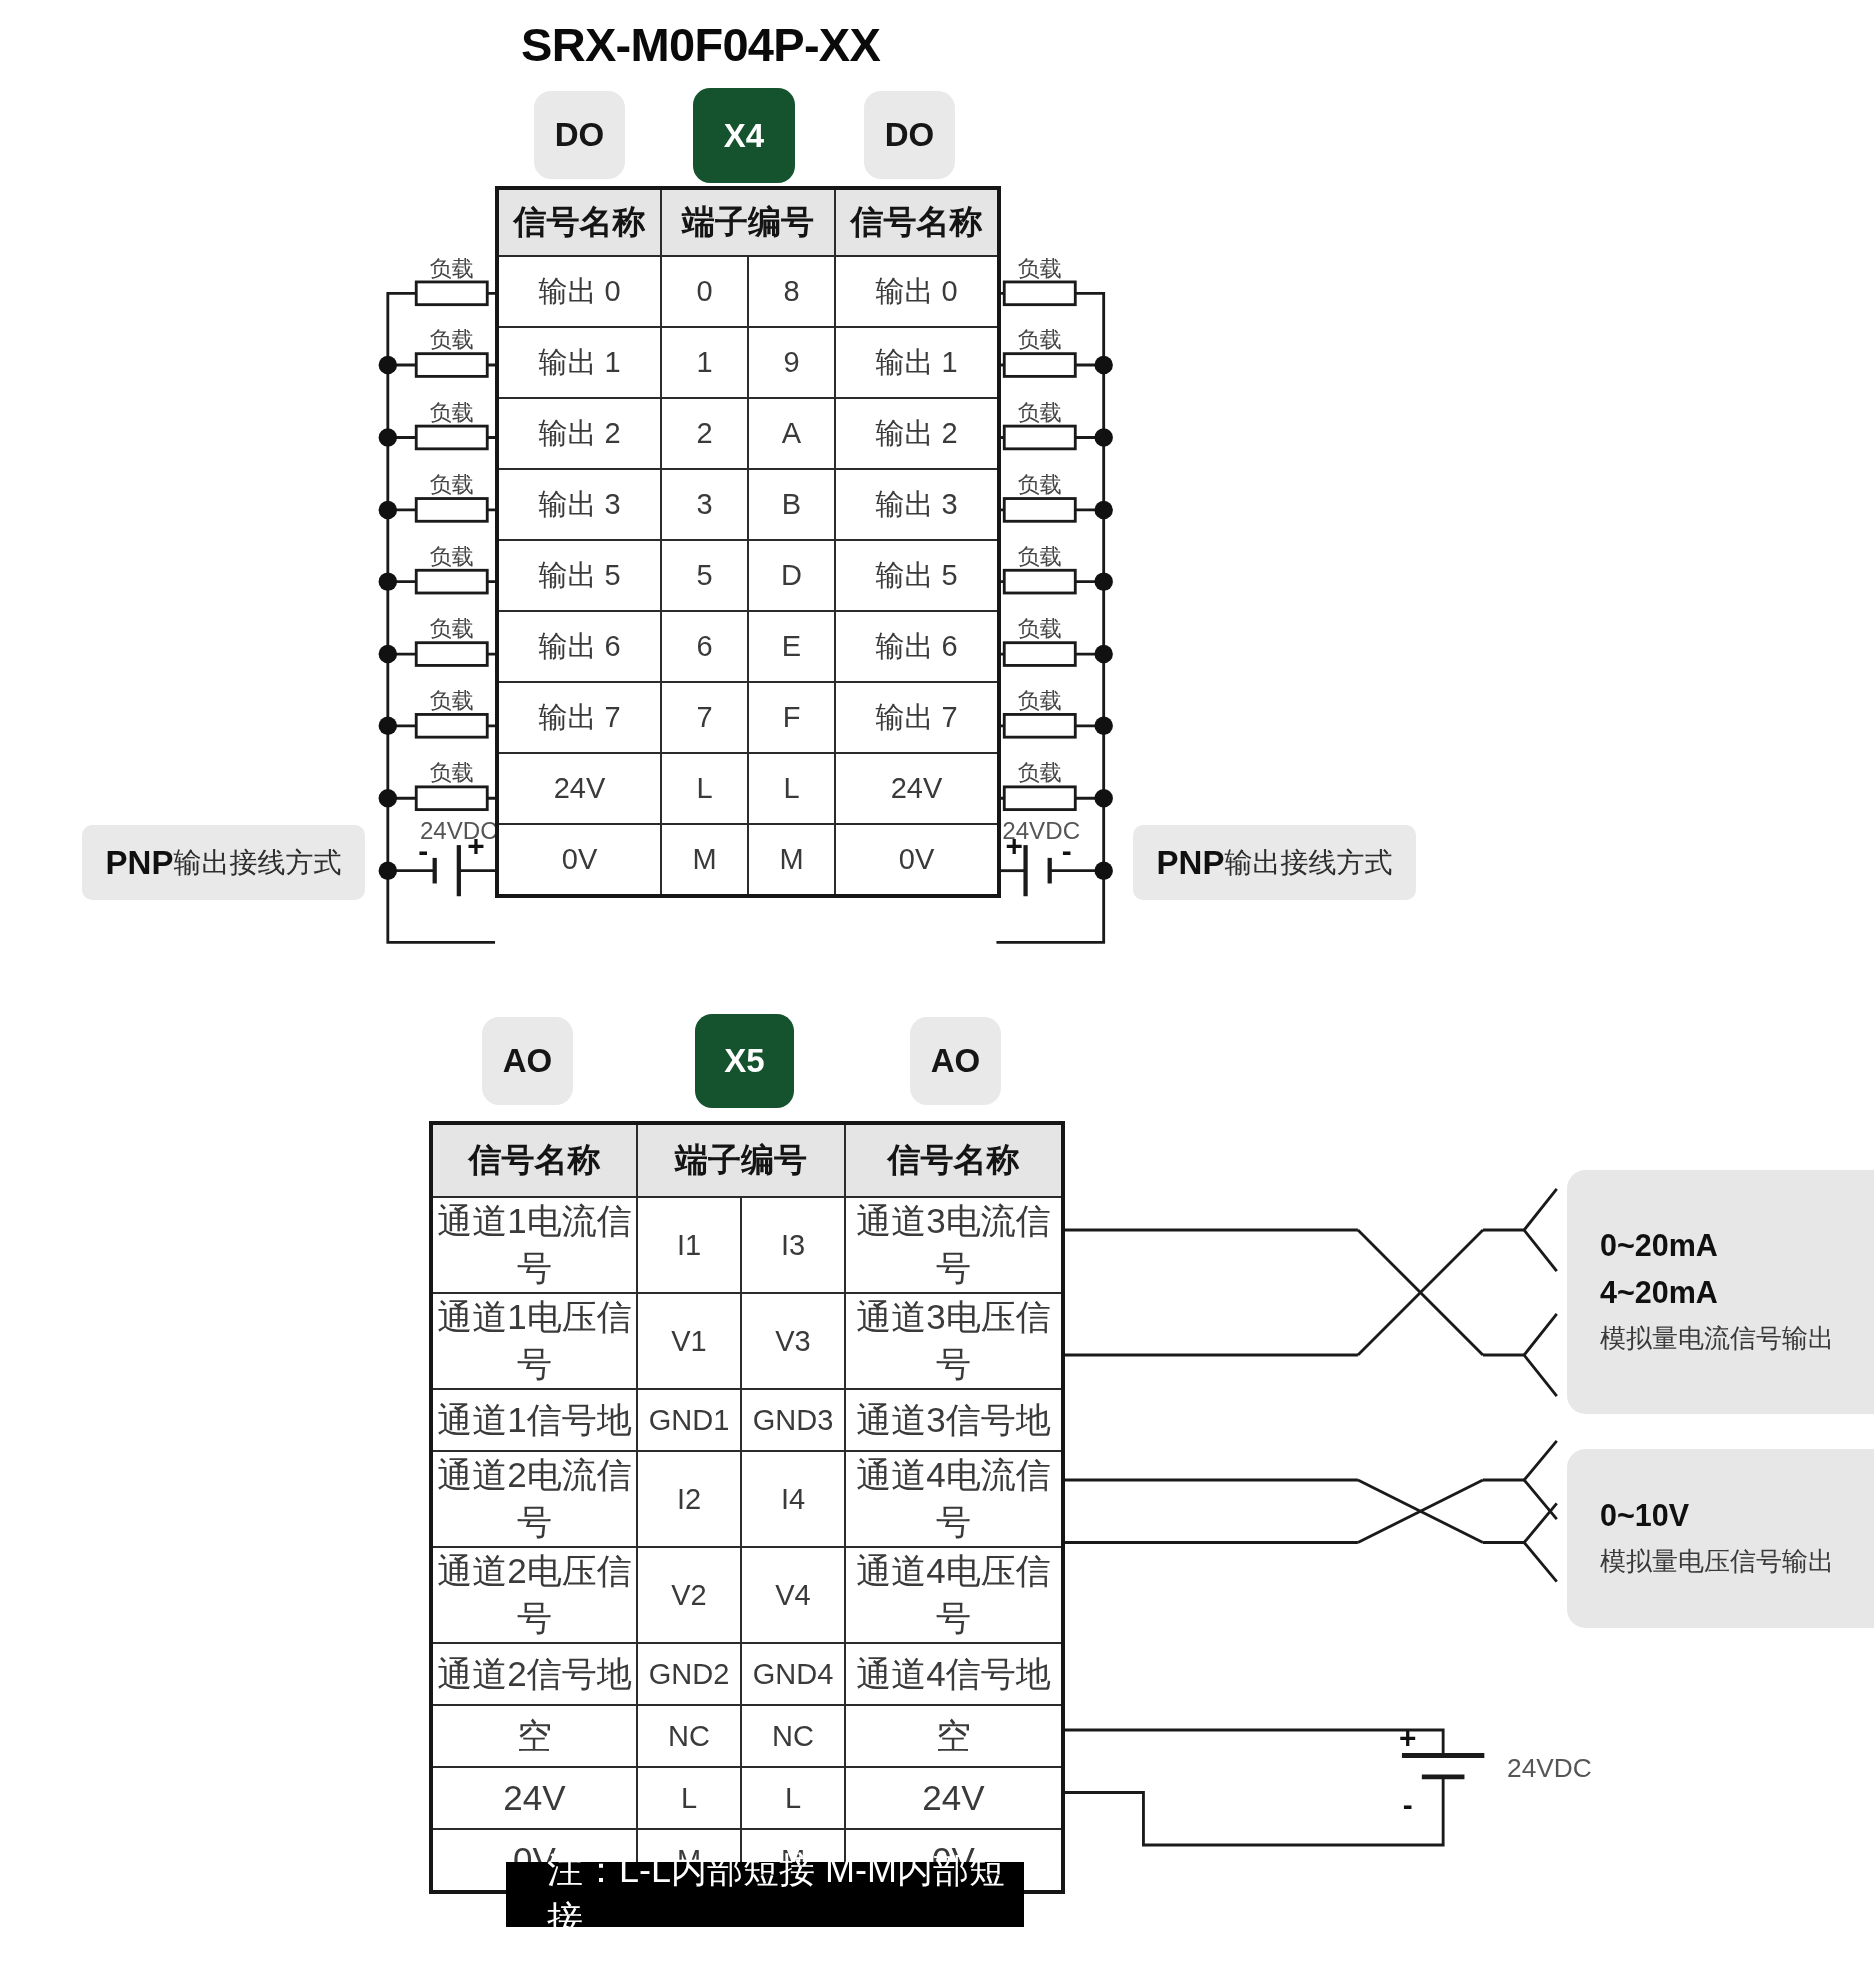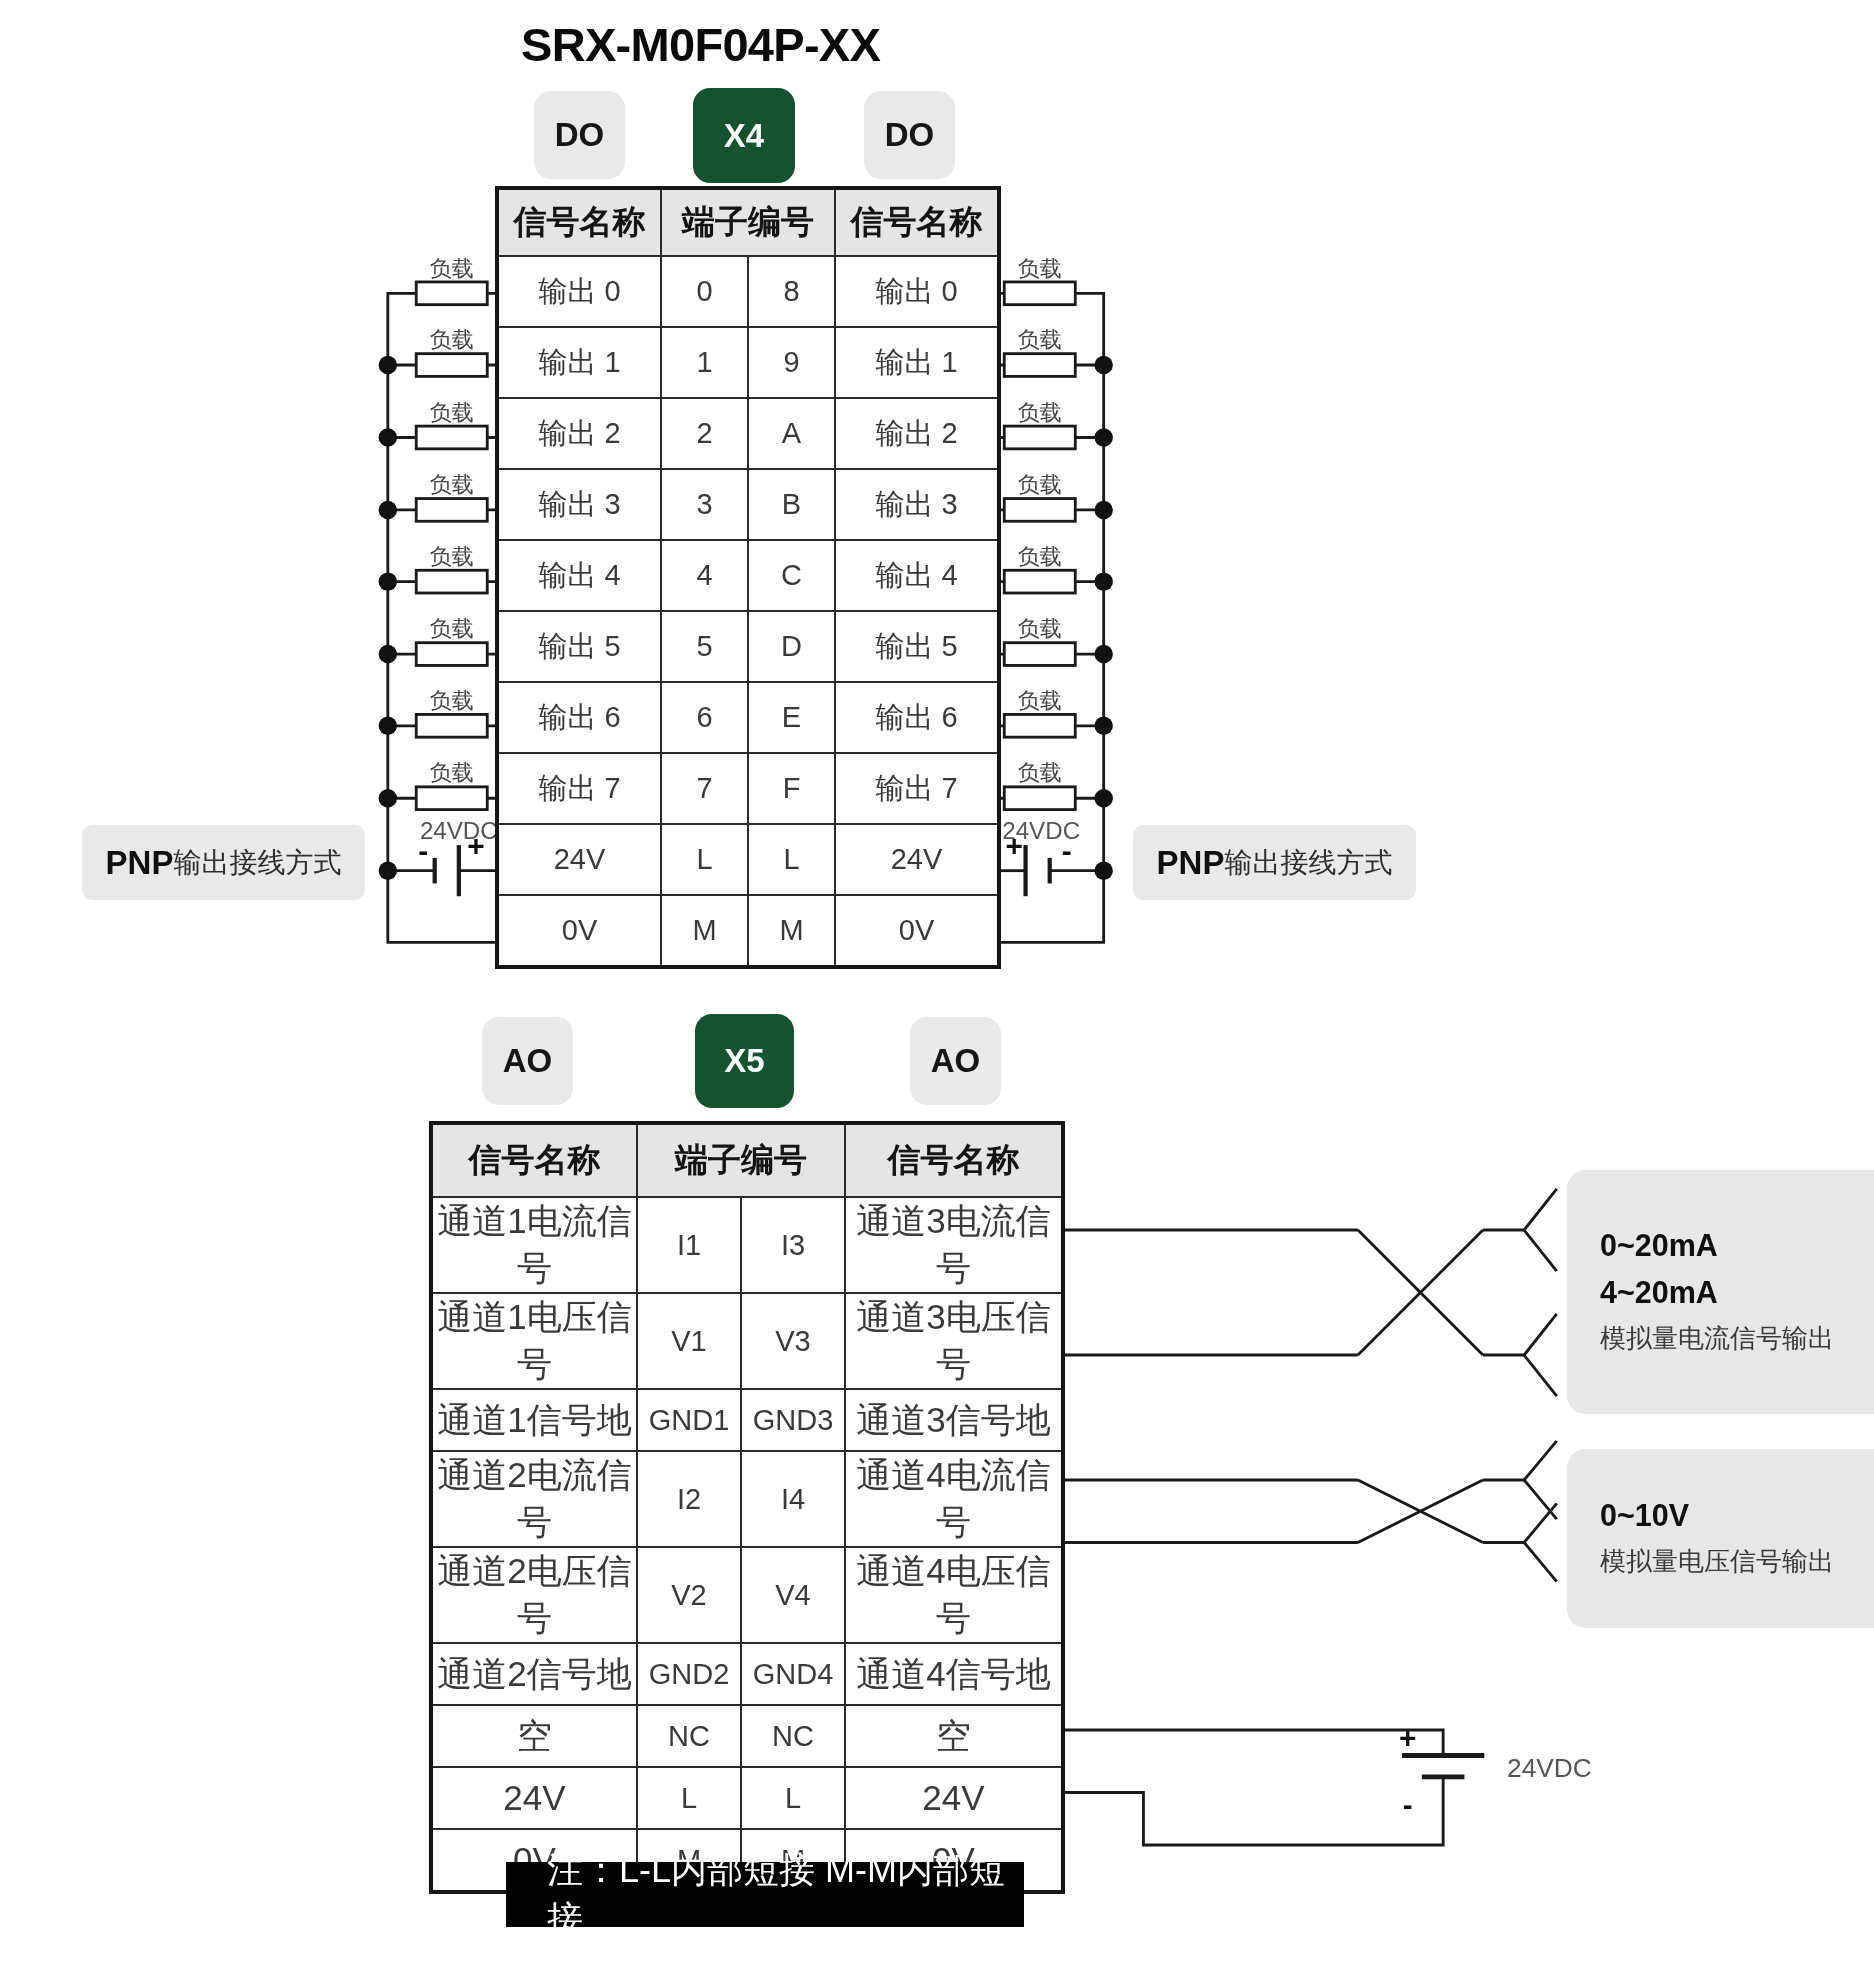--- a/index.html
+++ b/index.html
@@ -207,26 +207,20 @@
       <td>A</td>
       <td>输出 2</td>
     </tr>
     <tr>
       <td>输出 3</td>
       <td>3</td>
       <td>B</td>
       <td>输出 3</td>
     </tr>
     <tr>
-      <td>输出 4</td>
-      <td>4</td>
-      <td>C</td>
-      <td>输出 4</td>
-    </tr>
-    <tr>
       <td>输出 5</td>
       <td>5</td>
       <td>D</td>
       <td>输出 5</td>
     </tr>
     <tr>
       <td>输出 6</td>
       <td>6</td>
       <td>E</td>
       <td>输出 6</td>

